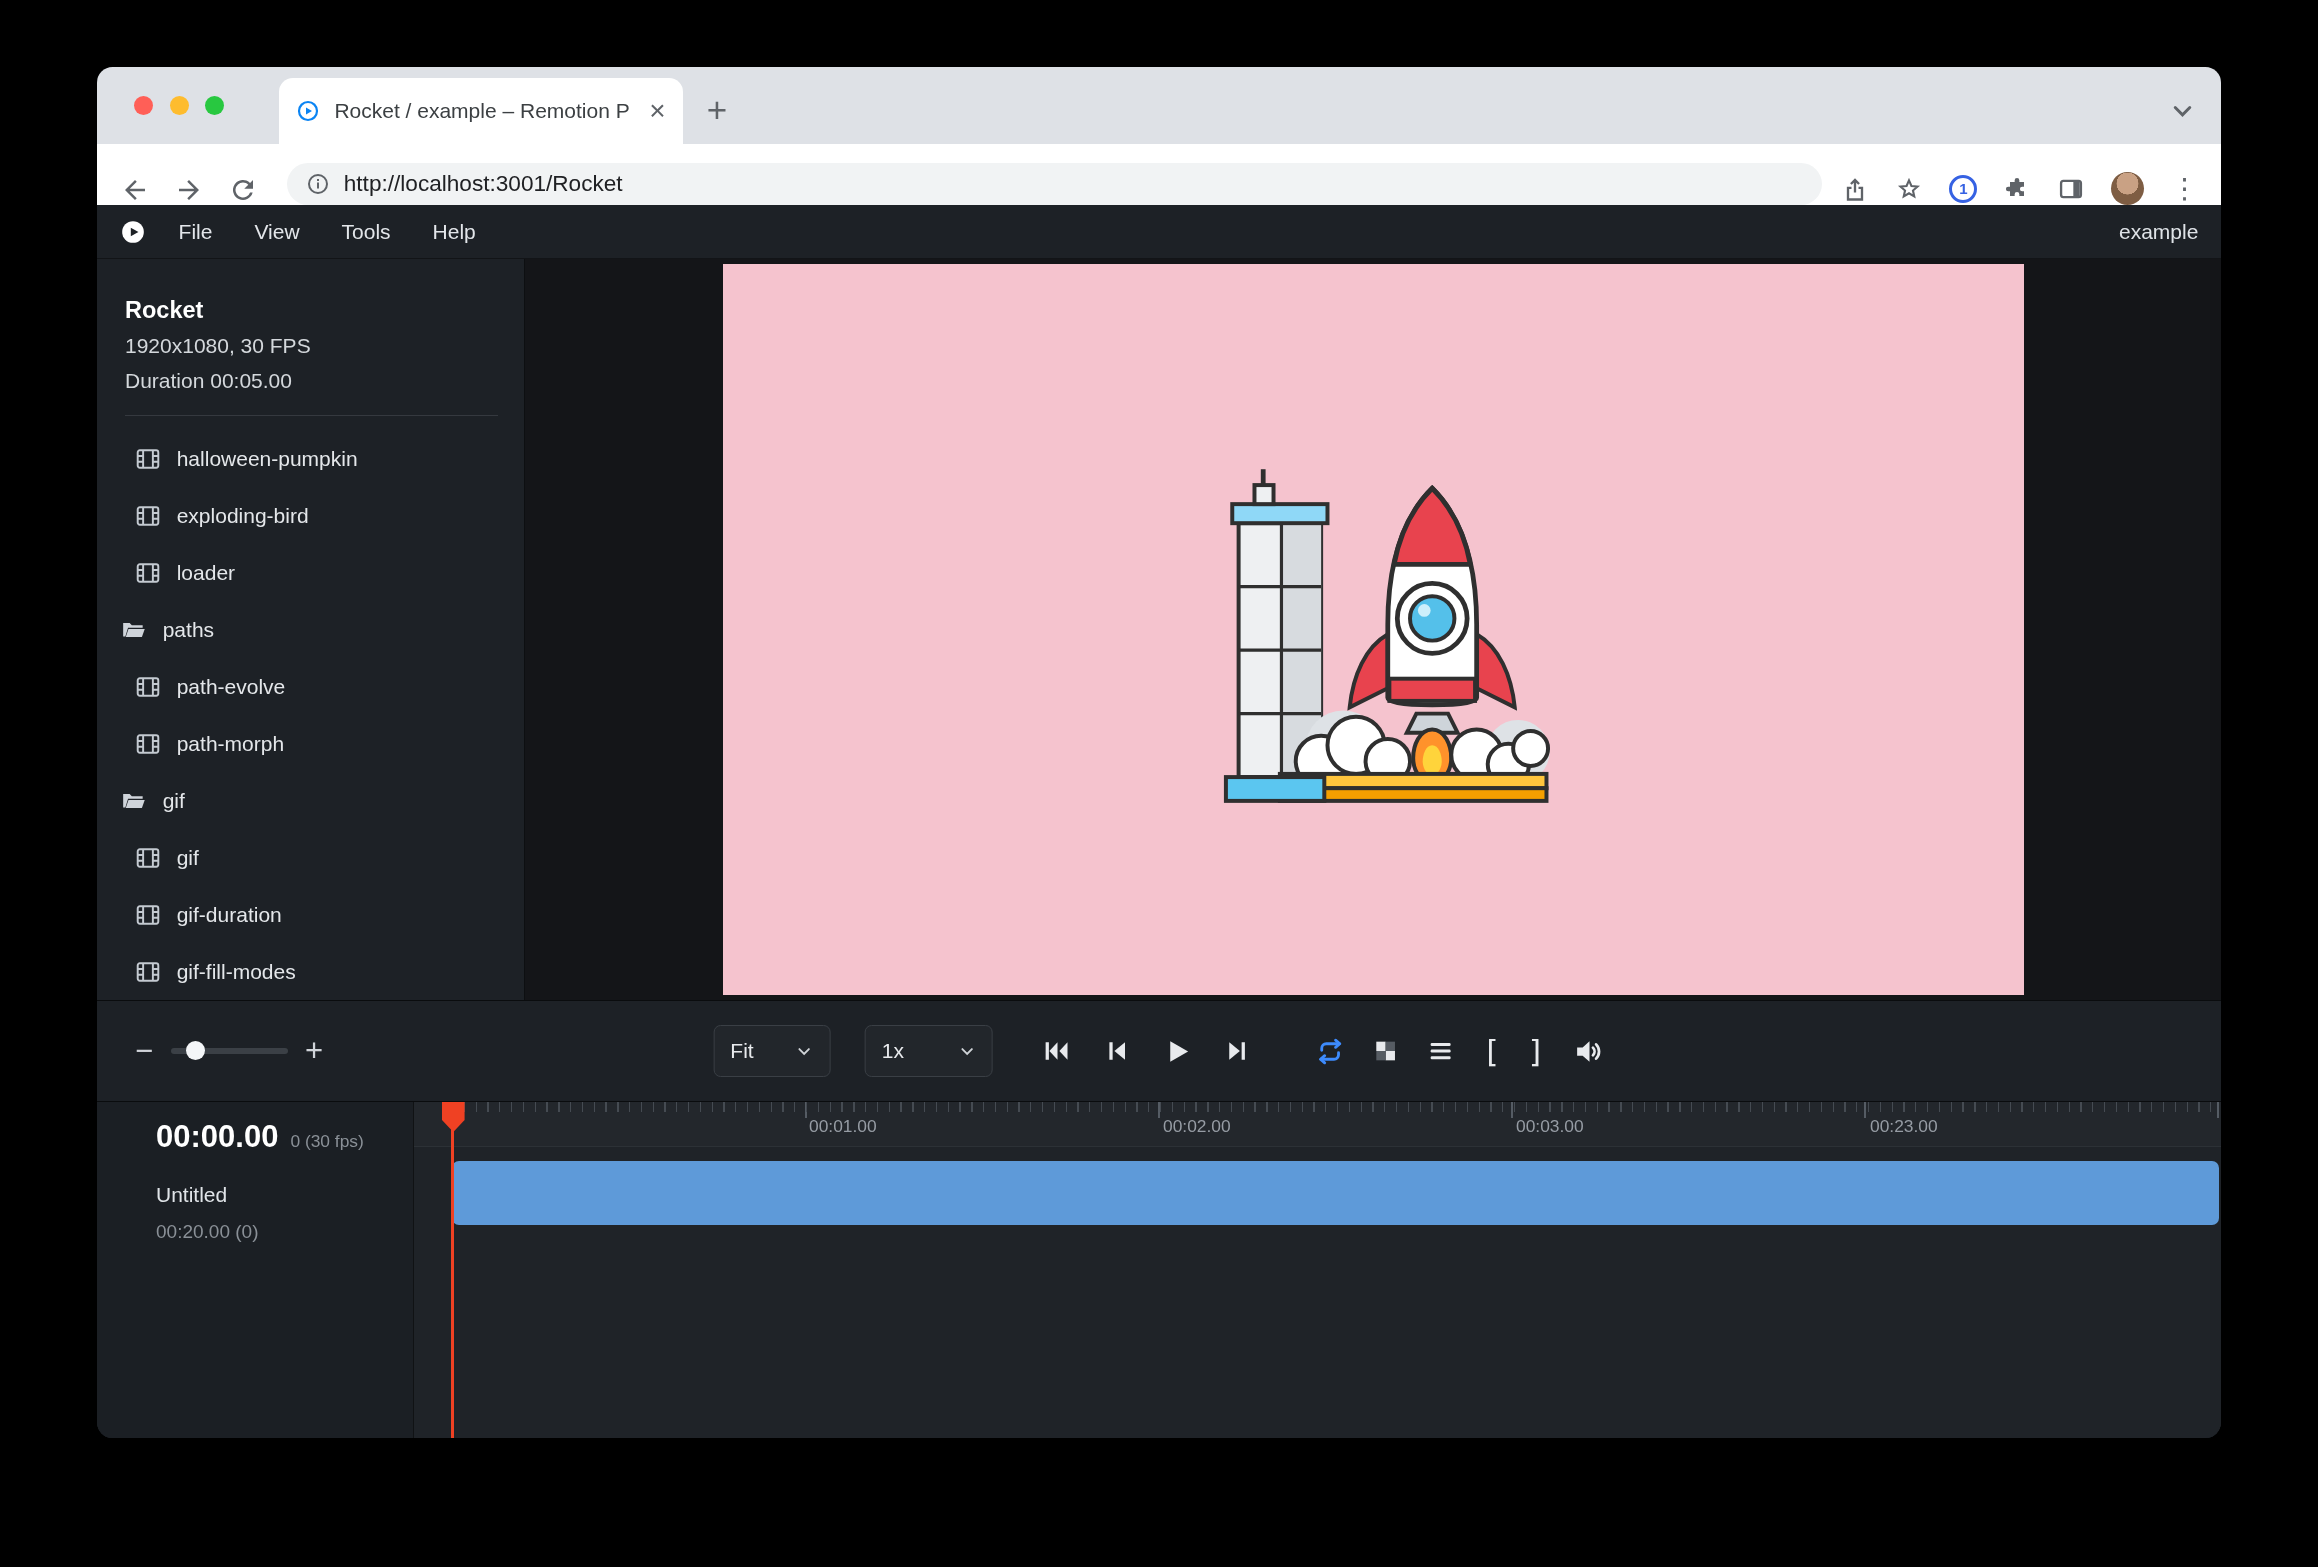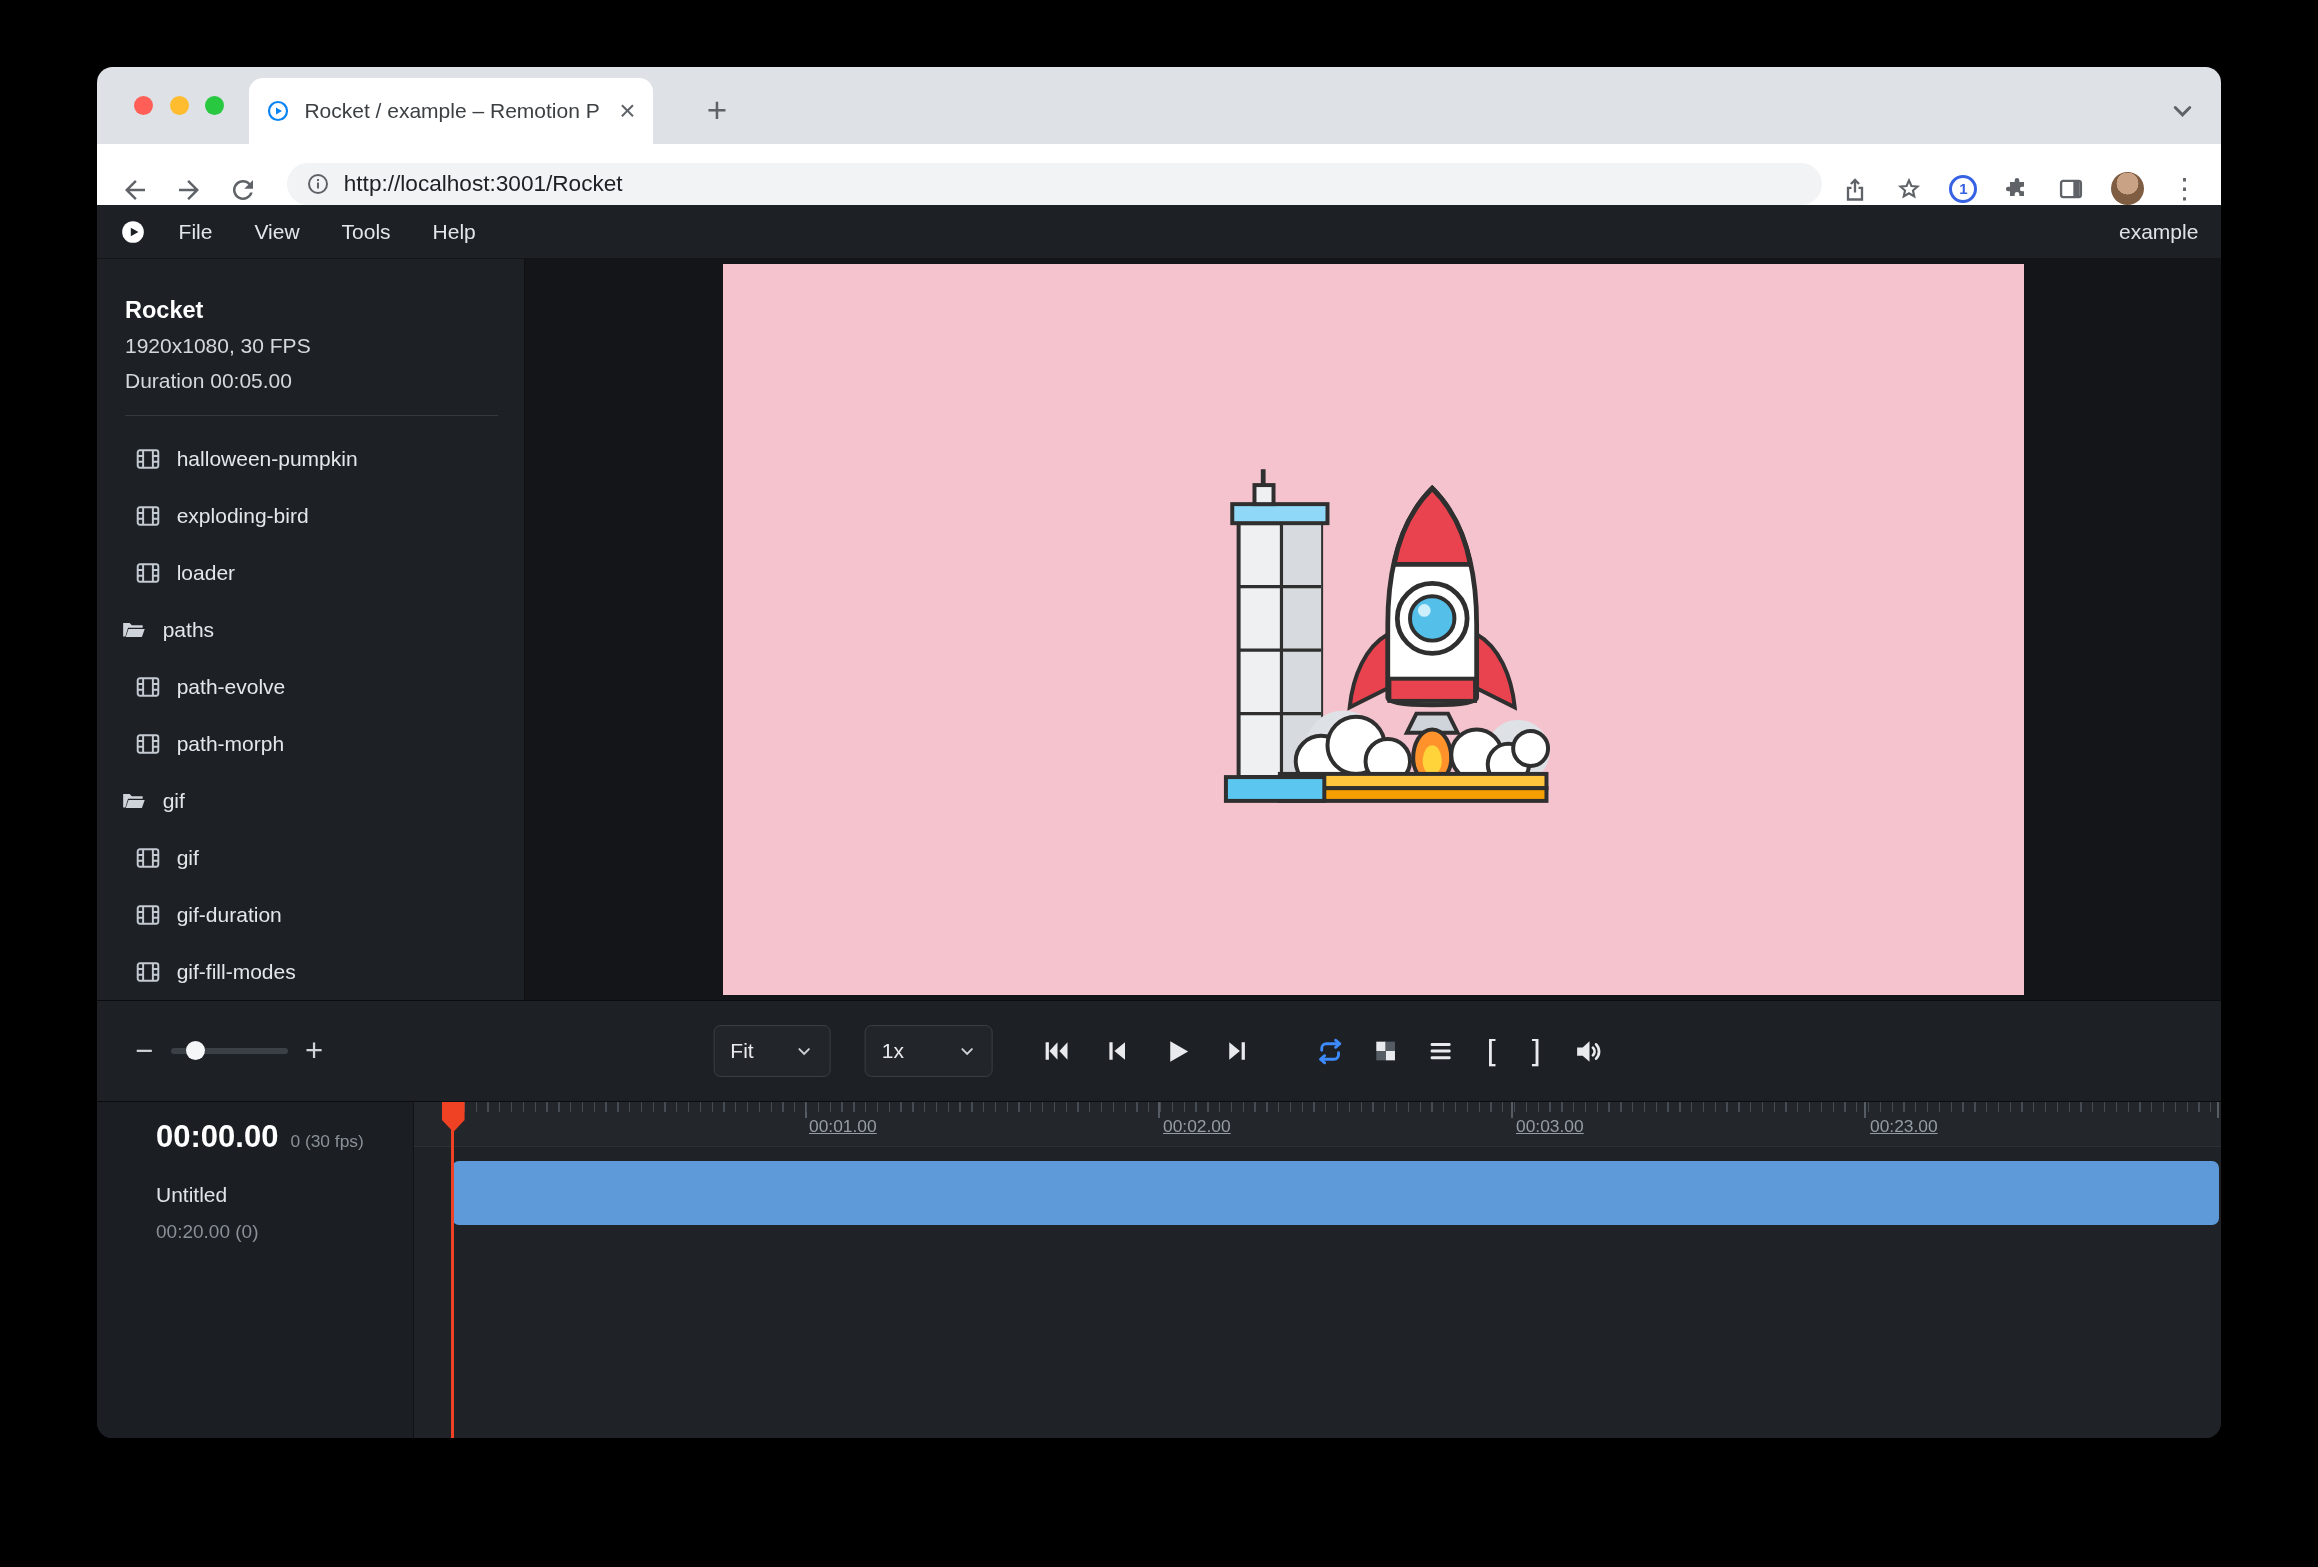--- a/index.html
+++ b/index.html
@@ -7,21 +7,21 @@
               font-family:"Liberation Sans", sans-serif; }
 
   .window { position:absolute; left:97px; top:67px; width:2124px; height:1371px;
             border-radius:15.7px; overflow:hidden; background:#1d2126;
             box-shadow:0 35px 104px rgba(0,0,0,.7); }
 
   
   .tabstrip { position:relative; height:77px; background:#dee1e6; }
   .lights { position:absolute; left:37px; top:29px; display:flex; gap:16.5px; }
   .light { width:19px; height:19px; border-radius:50%; }
-  .tab { position:absolute; left:152px; bottom:0; width:404px; height:66px; background:#fff;
+  .tab { position:absolute; left:182px; bottom:0; width:404px; height:66px; background:#fff;
          border-radius:14px 14px 0 0; display:flex; align-items:center; padding:0 17.4px; gap:14px; }
   .tab-title { flex:1; font-size:21px; color:#3c4043; white-space:nowrap; overflow:hidden; }
   .tab-close { font-size:28px; color:#5f6368; line-height:1; }
   .newtab { position:absolute; left:601px; top:24px; width:38px; height:38px; border:none;
             background:transparent; font-size:35px; color:#5f6368; line-height:38px; text-align:center; }
   .strip-chevron { position:absolute; left:2068px; top:26px; }
 
   
   .toolbar { height:61px; background:#fff; display:flex; align-items:flex-end; padding:0 22.6px; }
   .navbtn { background:none; border:none; display:flex; margin-right:24px; }
@@ -87,21 +87,21 @@
   .tl-track-name { font-size:21px; color:#e0e4e8; margin-top:28px; }
   .tl-track-info { font-size:19px; color:#8a9097; margin-top:14px; }
 
   .tl-right { flex:1; position:relative; background:#1f2328; overflow:hidden; }
   .ruler { position:absolute; left:0; right:0; top:0; height:45px; background:#23272c;
            border-bottom:0.9px solid #2c3136; }
   .ruler::after { content:""; position:absolute; left:38px; right:0; top:0; height:9.6px;
            background:repeating-linear-gradient(90deg, #454b52 0 1.3px, transparent 1.3px 11.8px); }
   .ruler::before { content:""; position:absolute; left:38px; right:0; top:0; height:15.7px;
            background:repeating-linear-gradient(90deg, #555c64 0 1.7px, transparent 1.7px 353px); }
-  .ruler-label { position:absolute; top:14px; font-size:17.4px; color:#969ca4;text-decoration:underline; }
+  .ruler-label { position:absolute; top:14px; font-size:17.4px; color:#969ca4; }
   .track { position:absolute; left:38px; top:59px; width:1767px; height:64px; border-radius:7px;
            background:#5e9ad9; }
   .playhead-line { position:absolute; left:37px; top:0; width:2.6px; height:100%; background:#ef4123; }
   .playhead-handle { position:absolute; left:28px; top:0; width:22.6px; height:30px; background:#ef4123;
            clip-path:polygon(0 0, 100% 0, 100% 60%, 50% 100%, 0 60%); }
 
   svg { display:block; }
 </style>
 </head>
 <body>

